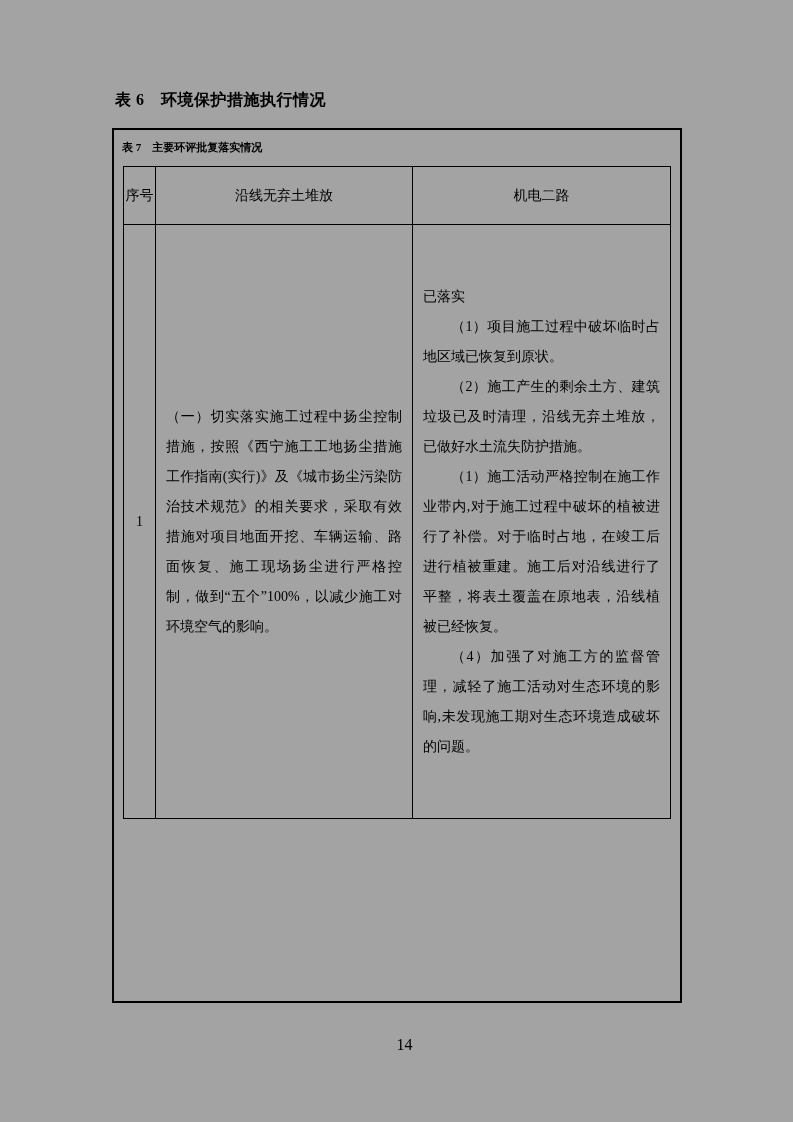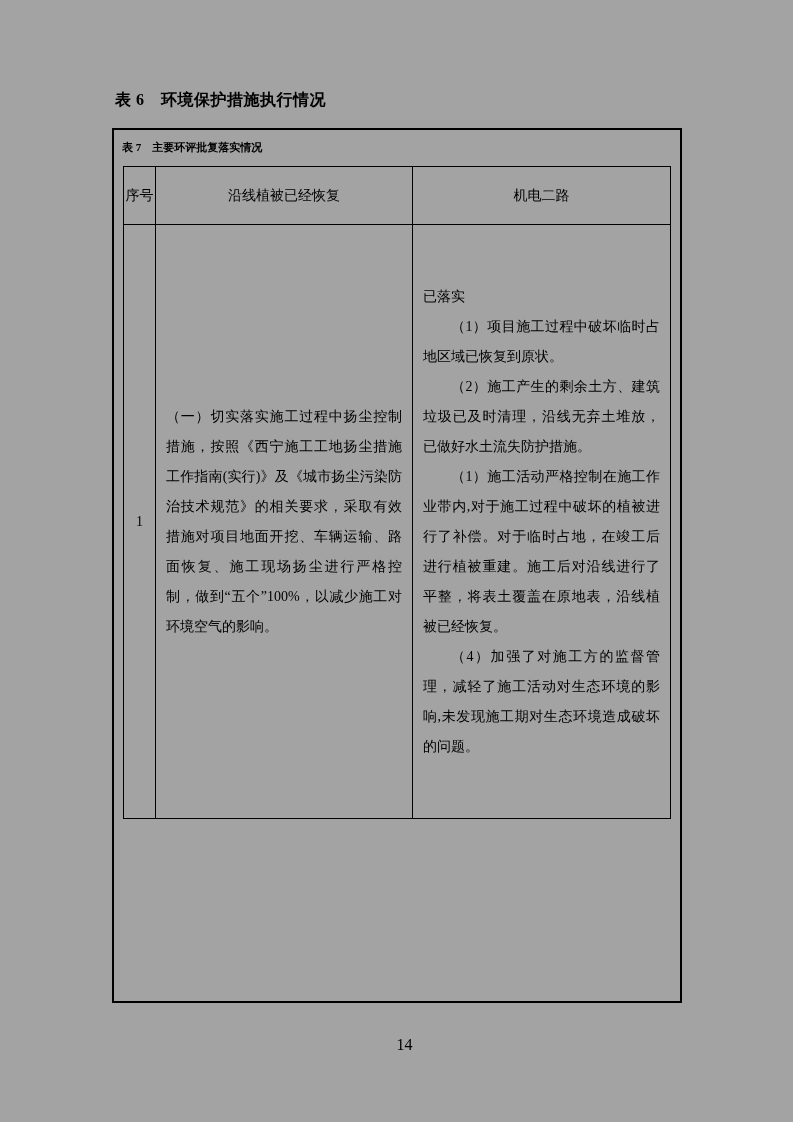--- a/index.html
+++ b/index.html
@@ -105,21 +105,21 @@
 
     <table class="approval-table">
       <colgroup>
         <col style="width:32px">
         <col style="width:257px">
         <col style="width:258px">
       </colgroup>
       <thead>
         <tr>
           <th>序号</th>
-          <th>沿线植被已经恢复</th>
+          <th>沿线无弃土堆放</th>
           <th>机电二路</th>
         </tr>
       </thead>
       <tbody>
         <tr>
           <td class="cell-no">1</td>
           <td class="cell-req">
             <p>（一）切实落实施工过程中扬尘控制措施，按照《西宁施工工地扬尘措施工作指南(实行)》及《城市扬尘污染防治技术规范》的相关要求，采取有效措施对项目地面开挖、车辆运输、路面恢复、施工现场扬尘进行严格控制，做到“五个”100%，以减少施工对环境空气的影响。</p>
           </td>
           <td class="cell-impl">

